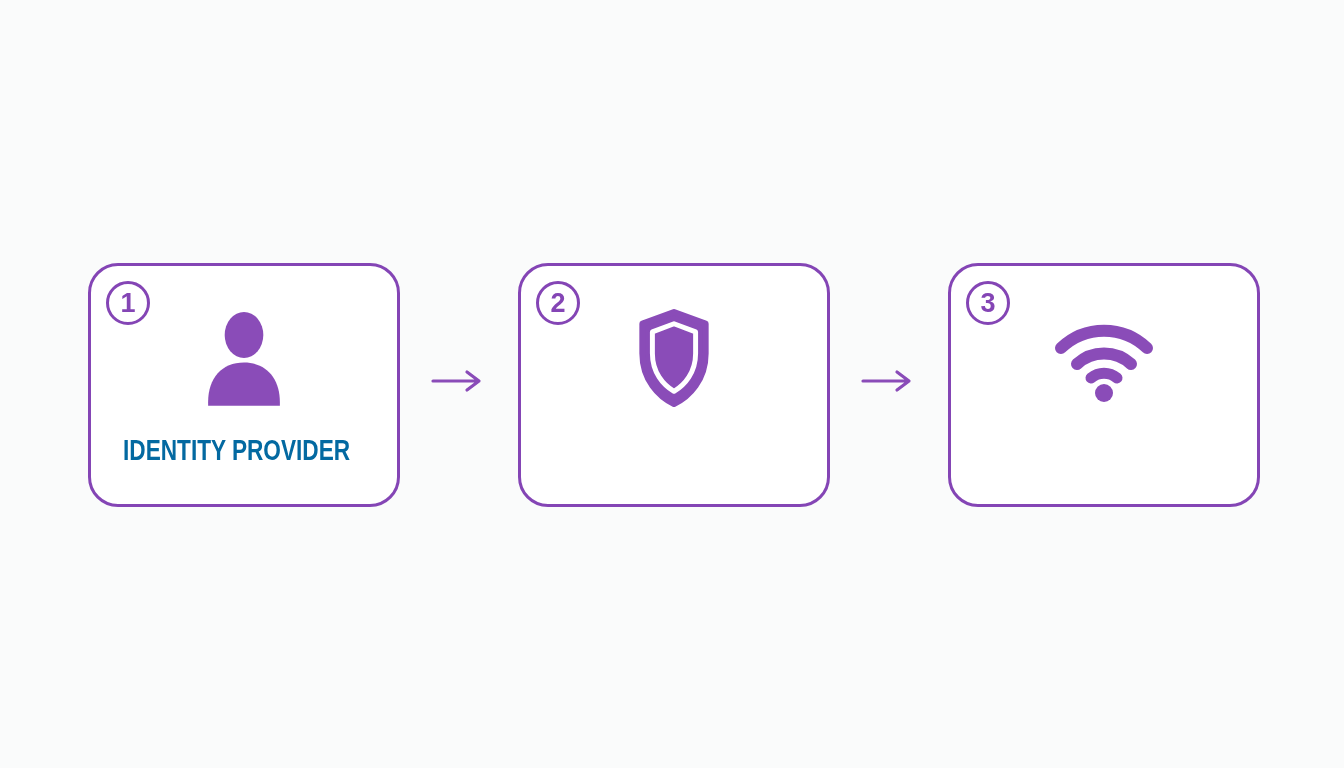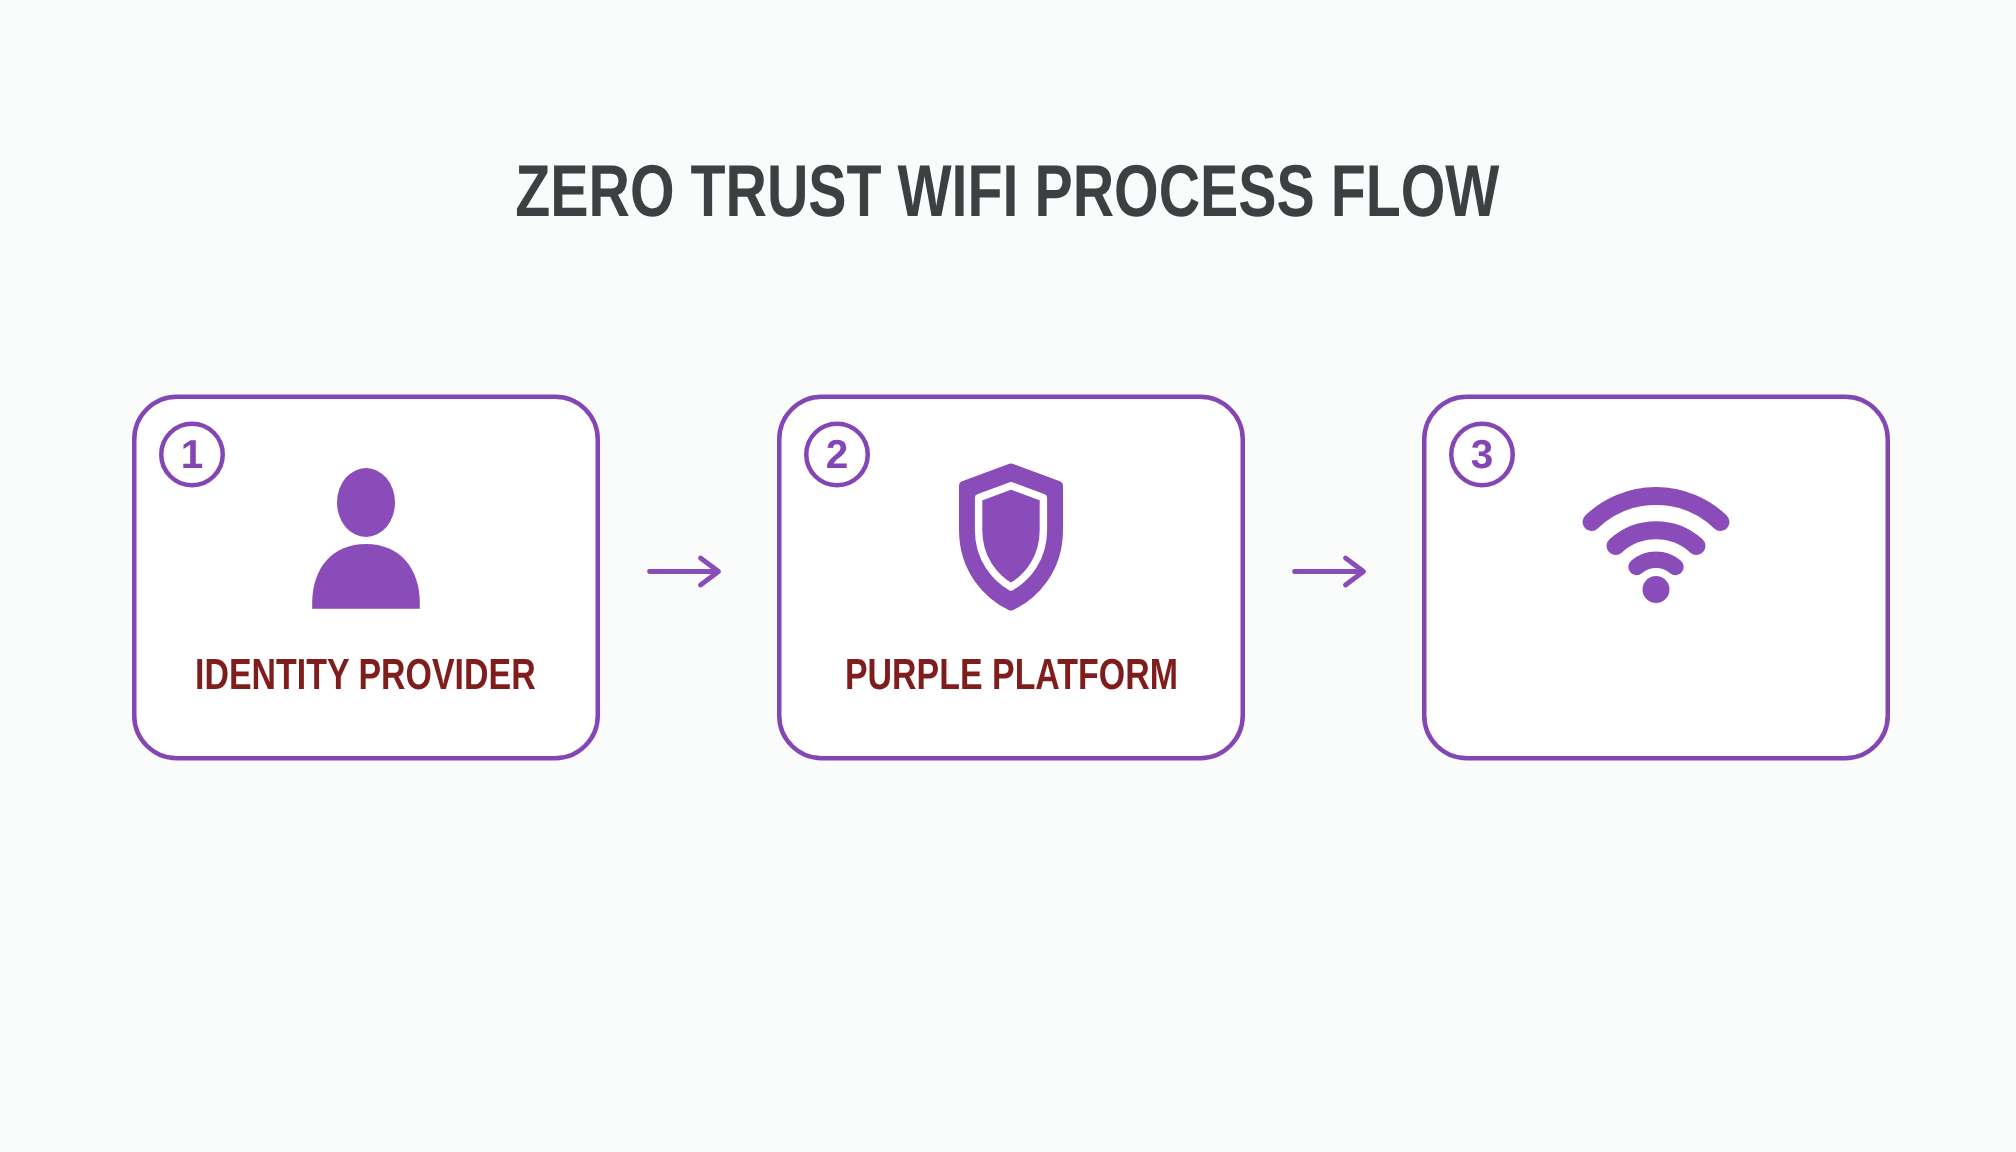--- a/index.html
+++ b/index.html
@@ -69,43 +69,40 @@
     height: 104px;
     display: flex;
     align-items: center;
     justify-content: center;
   }
   .step-label {
     position: absolute;
     top: 168px;
     left: 0;
     width: 100%;
-    text-align: center;
+    text-align: left;
     font-size: 29px;
     font-weight: bold;
-    color: #7f1d1d;
+    color: #0369a1;
     white-space: nowrap;
   }
   .connector {
     position: absolute;
     top: 368px;
     width: 58px;
     height: 26px;
   }
   .connector-1 { left: 430px; }
   .connector-2 { left: 860px; }
 </style>
 </head>
 <body>
 
 <div class="canvas">
 
-  <div class="diagram-title">
-    <span class="condensed">ZERO TRUST WIFI PROCESS FLOW</span>
-  </div>
 
   <div class="step-card card-1">
     <div class="step-number">
       <span>1</span>
     </div>
     <div class="step-icon">
       <svg width="92" height="96" viewBox="0 0 100 104" aria-hidden="true">
         <ellipse cx="50" cy="27" rx="21" ry="25" fill="#8a4cb8"></ellipse>
         <path d="M50 57 C26 57 11 74 11 100 L11 104 L89 104 L89 100 C89 74 74 57 50 57 Z" fill="#8a4cb8"></path>
       </svg>
@@ -124,23 +121,20 @@
   <div class="step-card card-2">
     <div class="step-number">
       <span>2</span>
     </div>
     <div class="step-icon">
       <svg width="90" height="100" viewBox="0 0 100 110" aria-hidden="true">
         <path d="M50 4 L15 17 L15 50 C15 79 33 98 50 106 C67 98 85 79 85 50 L85 17 Z" fill="#8a4cb8" stroke="#8a4cb8" stroke-width="7" stroke-linejoin="round"></path>
         <path d="M50 17 L26 26 L26 50 C26 71 38 85 50 92 C62 85 74 71 74 50 L74 26 Z" fill="none" stroke="#ffffff" stroke-width="5.5" stroke-linejoin="round"></path>
       </svg>
     </div>
-    <div class="step-label">
-      <span class="condensed">PURPLE PLATFORM</span>
-    </div>
   </div>
 
   <div class="connector connector-2">
     <svg width="58" height="26" viewBox="0 0 58 26" aria-hidden="true">
       <path d="M3 13 H47 M37 4 L49 13 L37 22" fill="none" stroke="#8a4cb8" stroke-width="3.2" stroke-linecap="round" stroke-linejoin="round"></path>
     </svg>
   </div>
 
   <div class="step-card card-3">
     <div class="step-number">

